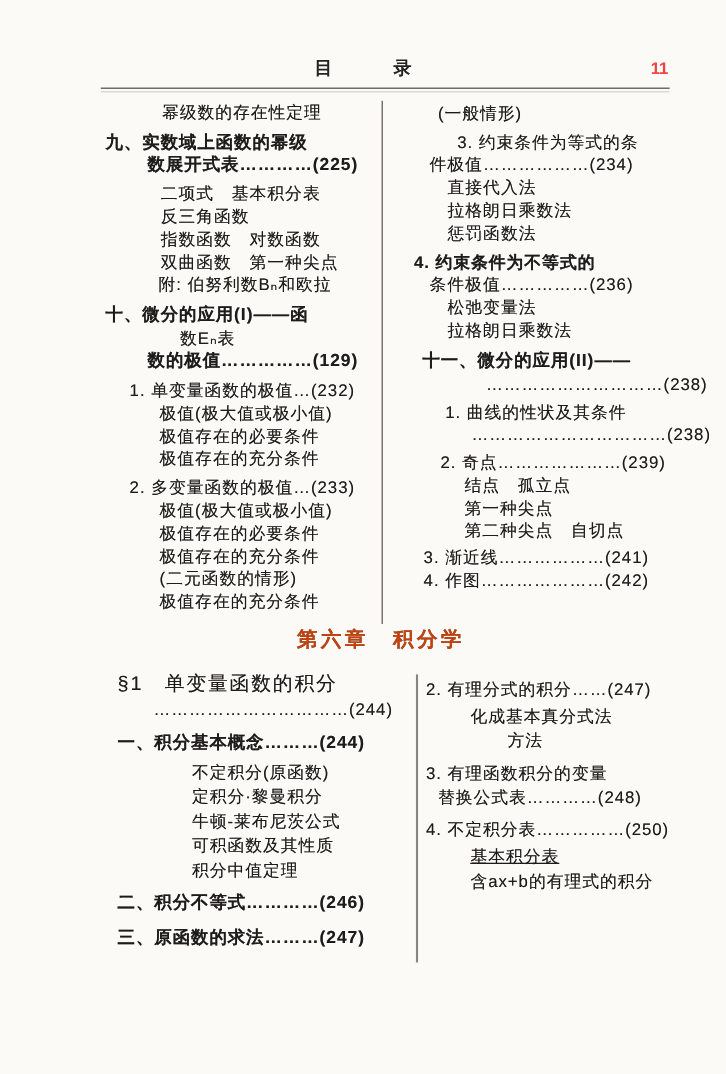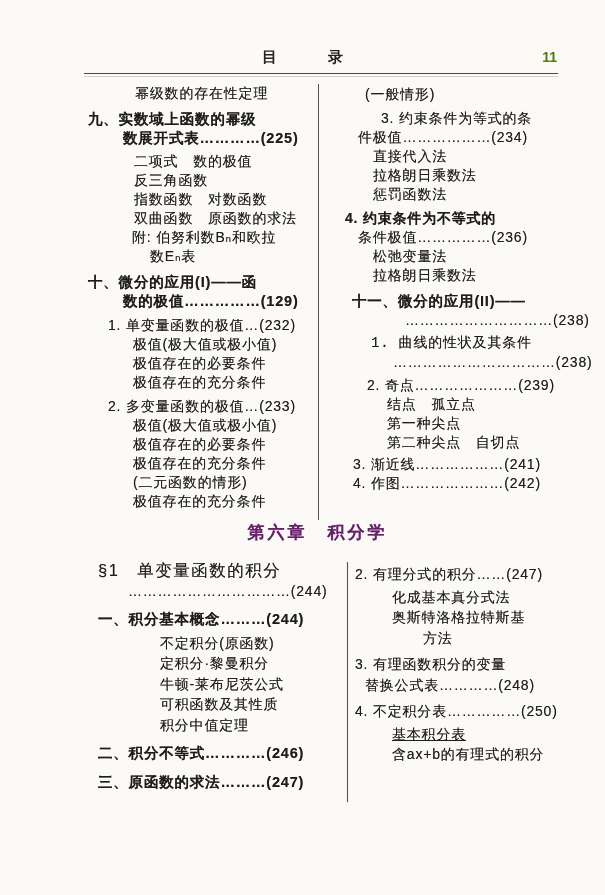--- a/index.html
+++ b/index.html
@@ -12,21 +12,21 @@
     overflow:hidden;
   }
   .page{position:absolute;inset:0;}
   .hdr-title{
     position:absolute;top:48px;left:0;right:0;
     text-align:center;font-size:15px;font-weight:600;
     letter-spacing:18px;text-indent:18px;color:#222;
   }
   .hdr-page{
     position:absolute;top:49px;right:48px;
-    font-size:14px;font-weight:600;color:#4d7c0f;
+    font-size:14px;font-weight:600;color:#ef4444;
   }
   .hdr-rule{
     position:absolute;top:73px;left:84px;width:474px;height:2px;
     border-top:1px solid #4a4a48;border-bottom:1px solid rgba(90,90,88,.25);
   }
   .col{position:absolute;}
   .col .line{
     font-size:14px;line-height:19px;
     letter-spacing:.8px;white-space:nowrap;
     text-shadow:0 0 .4px rgba(20,20,20,.55);
@@ -37,43 +37,43 @@
   .tl{left:88px;top:84px;width:232px;}
   .tr{left:345px;top:85px;width:215px;}
   .bl{left:98px;top:560px;width:248px;}
   .br{left:355px;top:558px;width:210px;}
   .vdiv{position:absolute;width:1px;background:#55524e;}
   .vdiv.v1{left:318px;top:84px;height:436px;}
   .vdiv.v2{left:347px;top:562px;height:240px;box-shadow:0 0 1px rgba(60,60,60,.4);}
   .chapter{
     position:absolute;top:521px;left:30px;right:0;
     text-align:center;font-size:17px;font-weight:700;
-    letter-spacing:3px;color:#701a75;
+    letter-spacing:3px;color:#c2410c;
     text-shadow:0 0 .4px rgba(20,20,20,.6);
   }
 </style>
 </head>
 <body>
 
 <div class="page">
   <div class="hdr-title">目　录</div>
   <div class="hdr-page">11</div>
   <div class="hdr-rule"></div>
 
   <div class="col tl">
       <div class="line" style="padding-left: 47px;">幂级数的存在性定理</div>
       <div class="line b" style="padding-left: 0px; margin-top: 7px;">九、实数域上函数的幂级</div>
       <div class="line b" style="padding-left: 35px;">数展开式表…………(225)</div>
-      <div class="line" style="padding-left: 46px; margin-top: 4px;">二项式　数的极值</div>
+      <div class="line" style="padding-left: 46px; margin-top: 4px;">二项式　基本积分表</div>
       <div class="line" style="padding-left: 46px;">反三角函数</div>
       <div class="line" style="padding-left: 46px;">指数函数　对数函数</div>
-      <div class="line" style="padding-left: 46px;">双曲函数　原函数的求法</div>
+      <div class="line" style="padding-left: 46px;">双曲函数　第一种尖点</div>
       <div class="line" style="padding-left: 44px;">附: 伯努利数Bₙ和欧拉</div>
+      <div class="line b" style="padding-left: 0px; margin-top: 7px;">十、微分的应用(I)——函</div>
       <div class="line" style="padding-left: 62px;">数Eₙ表</div>
-      <div class="line b" style="padding-left: 0px; margin-top: 7px;">十、微分的应用(I)——函</div>
       <div class="line b" style="padding-left: 35px;">数的极值……………(129)</div>
       <div class="line" style="padding-left: 20px; margin-top: 5px;">1. 单变量函数的极值…(232)</div>
       <div class="line" style="padding-left: 45px;">极值(极大值或极小值)</div>
       <div class="line" style="padding-left: 45px;">极值存在的必要条件</div>
       <div class="line" style="padding-left: 45px;">极值存在的充分条件</div>
       <div class="line" style="padding-left: 20px; margin-top: 5px;">2. 多变量函数的极值…(233)</div>
       <div class="line" style="padding-left: 45px;">极值(极大值或极小值)</div>
       <div class="line" style="padding-left: 45px;">极值存在的必要条件</div>
       <div class="line" style="padding-left: 45px;">极值存在的充分条件</div>
       <div class="line" style="padding-left: 45px;">(二元函数的情形)</div>
@@ -86,21 +86,21 @@
       <div class="line" style="padding-left: 13px;">件极值………………(234)</div>
       <div class="line" style="padding-left: 28px;">直接代入法</div>
       <div class="line" style="padding-left: 28px;">拉格朗日乘数法</div>
       <div class="line" style="padding-left: 28px;">惩罚函数法</div>
       <div class="line" style="padding-left: 0px; margin-top: 5px; font-weight: bold;">4. 约束条件为不等式的</div>
       <div class="line" style="padding-left: 13px;">条件极值……………(236)</div>
       <div class="line" style="padding-left: 28px;">松弛变量法</div>
       <div class="line" style="padding-left: 28px;">拉格朗日乘数法</div>
       <div class="line b" style="padding-left: 7px; margin-top: 7px;">十一、微分的应用(II)——</div>
       <div class="line" style="padding-left: 60px;">…………………………(238)</div>
-      <div class="line" style="padding-left: 26px; margin-top: 4px; font-family: Liberation Mono, monospace;">1. 曲线的性状及其条件</div>
+      <div class="line" style="padding-left: 26px; margin-top: 4px;">1. 曲线的性状及其条件</div>
       <div class="line" style="padding-left: 48px;">……………………………(238)</div>
       <div class="line" style="padding-left: 22px; margin-top: 4px;">2. 奇点…………………(239)</div>
       <div class="line" style="padding-left: 42px;">结点　孤立点</div>
       <div class="line" style="padding-left: 42px;">第一种尖点</div>
       <div class="line" style="padding-left: 42px;">第二种尖点　自切点</div>
       <div class="line" style="padding-left: 8px; margin-top: 3px;">3. 渐近线………………(241)</div>
       <div class="line" style="padding-left: 8px;">4. 作图…………………(242)</div>
     </div>
 
   <div class="chapter">第六章　积分学</div>
@@ -114,21 +114,20 @@
       <div class="line" style="padding-left: 62px;">牛顿-莱布尼茨公式</div>
       <div class="line" style="padding-left: 62px;">可积函数及其性质</div>
       <div class="line" style="padding-left: 62px;">积分中值定理</div>
       <div class="line b" style="padding-left: 0px; margin-top: 8px;">二、积分不等式…………(246)</div>
       <div class="line b" style="padding-left: 0px; margin-top: 8px;">三、原函数的求法………(247)</div>
     </div>
   <div class="vdiv v2"></div>
   <div class="col br">
       <div class="line" style="padding-left: 0px; margin-top: 6px;">2. 有理分式的积分……(247)</div>
       <div class="line" style="padding-left: 37px; margin-top: 2px;">化成基本真分式法</div>
-      <div class="line" style="padding-left: 37px;">奥斯特洛格拉特斯基</div>
       <div class="line" style="padding-left: 68px;">方法</div>
       <div class="line" style="padding-left: 0px; margin-top: 6px;">3. 有理函数积分的变量</div>
       <div class="line" style="padding-left: 10px;">替换公式表…………(248)</div>
       <div class="line" style="padding-left: 0px; margin-top: 6px;">4. 不定积分表……………(250)</div>
       <div class="line" style="padding-left: 37px; margin-top: 2px; text-decoration: underline;">基本积分表</div>
       <div class="line" style="padding-left: 37px;">含ax+b的有理式的积分</div>
     </div>
 </div>
 
 </body></html>

